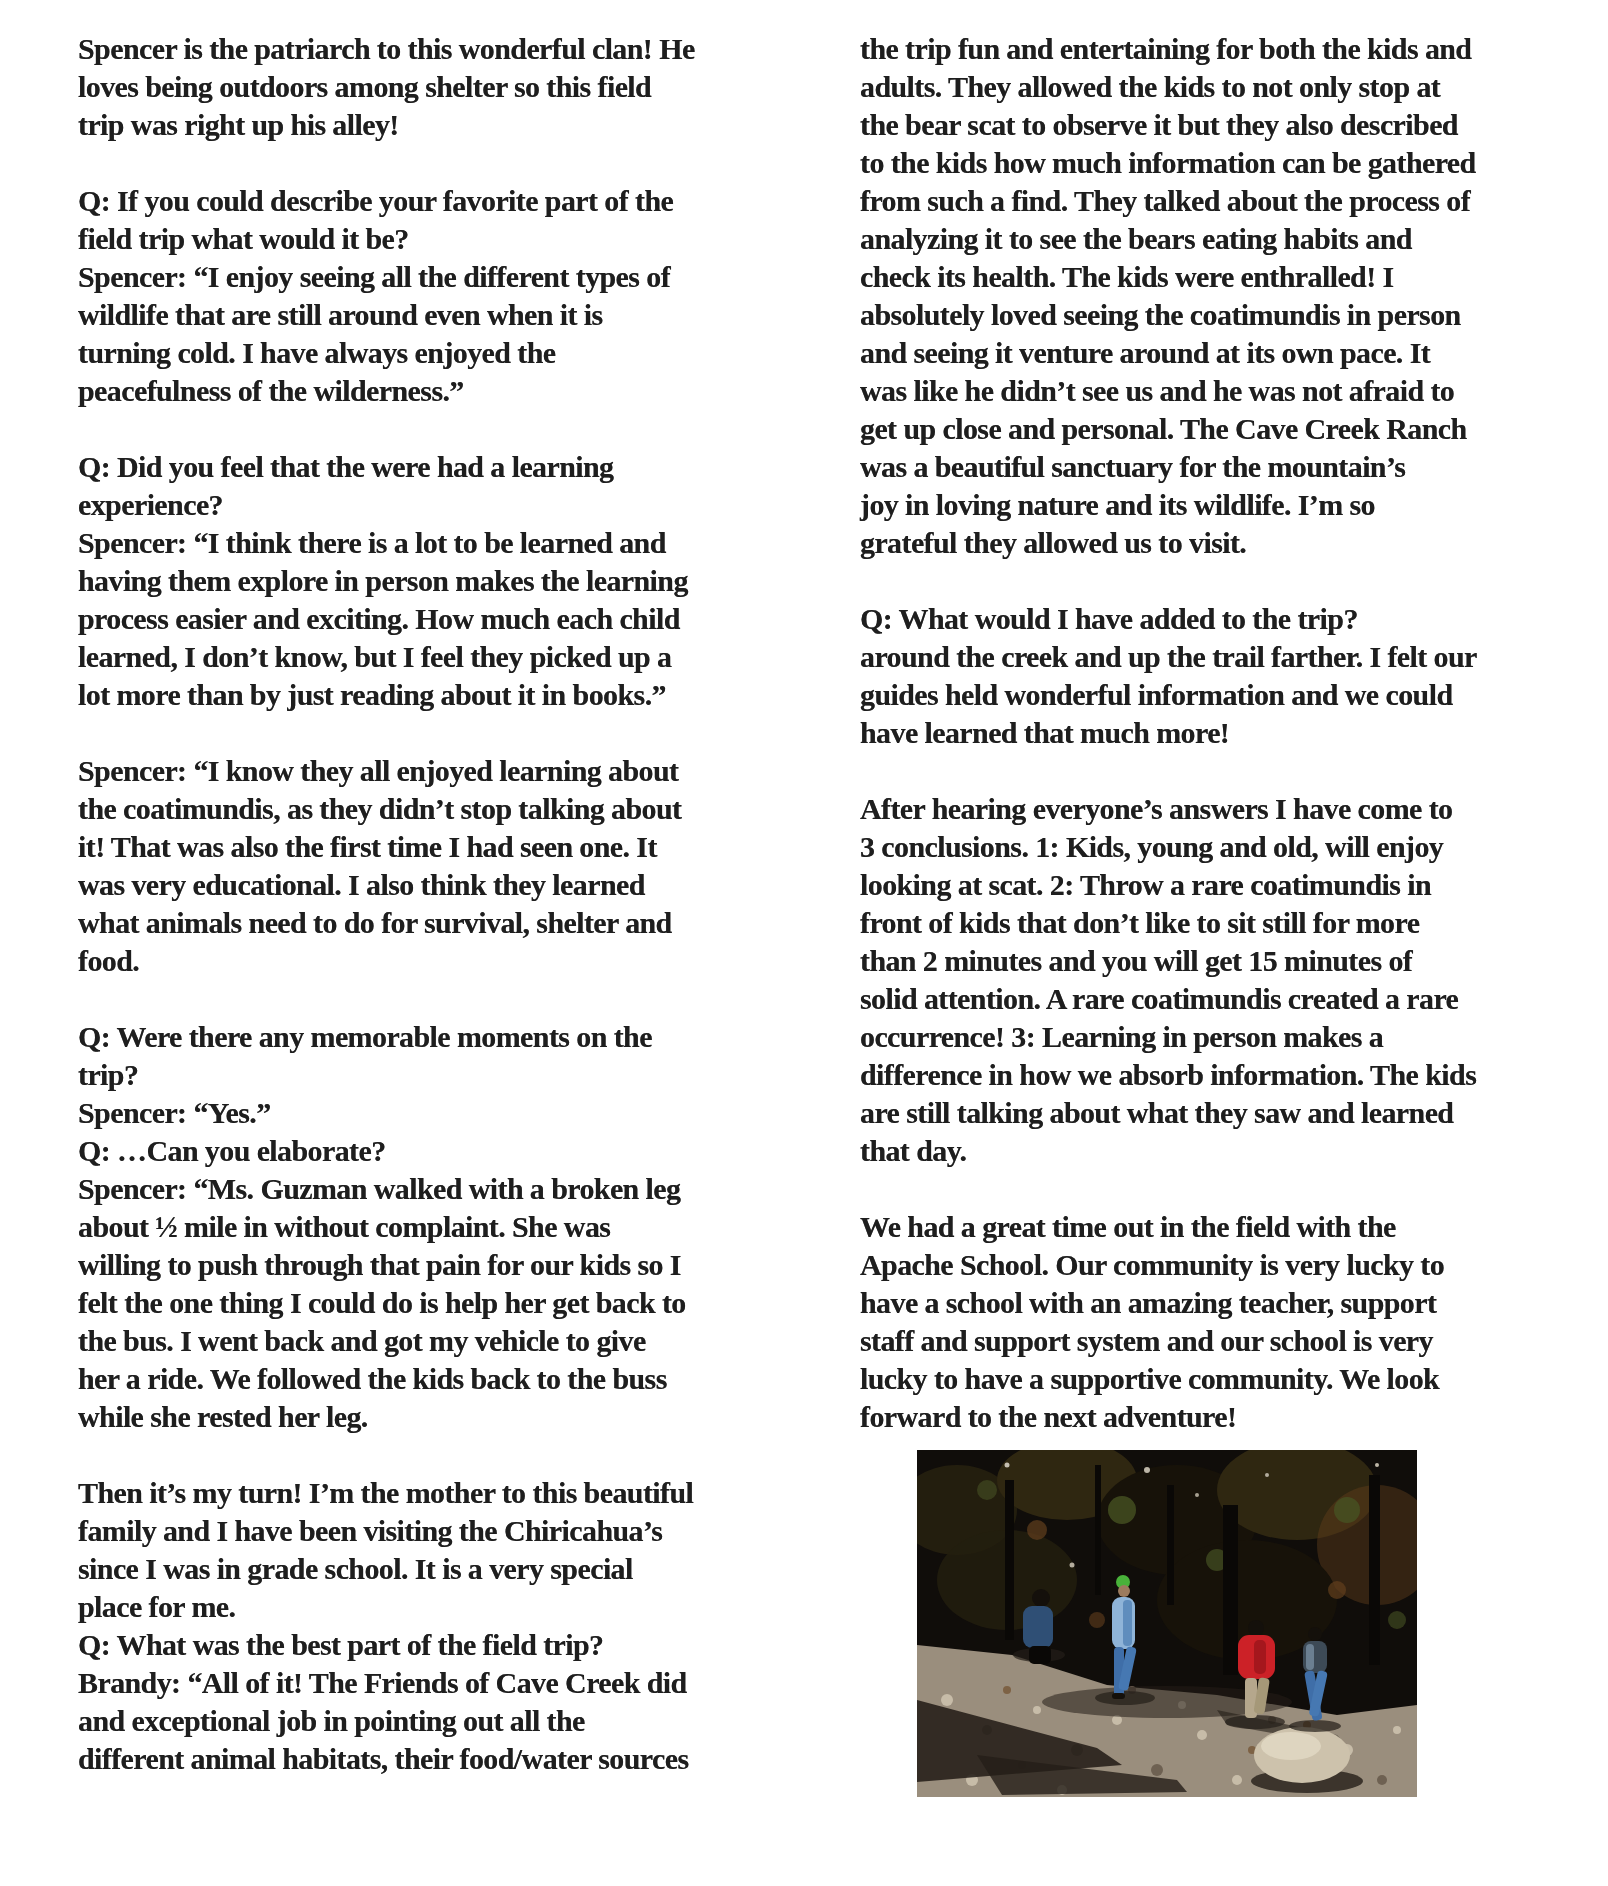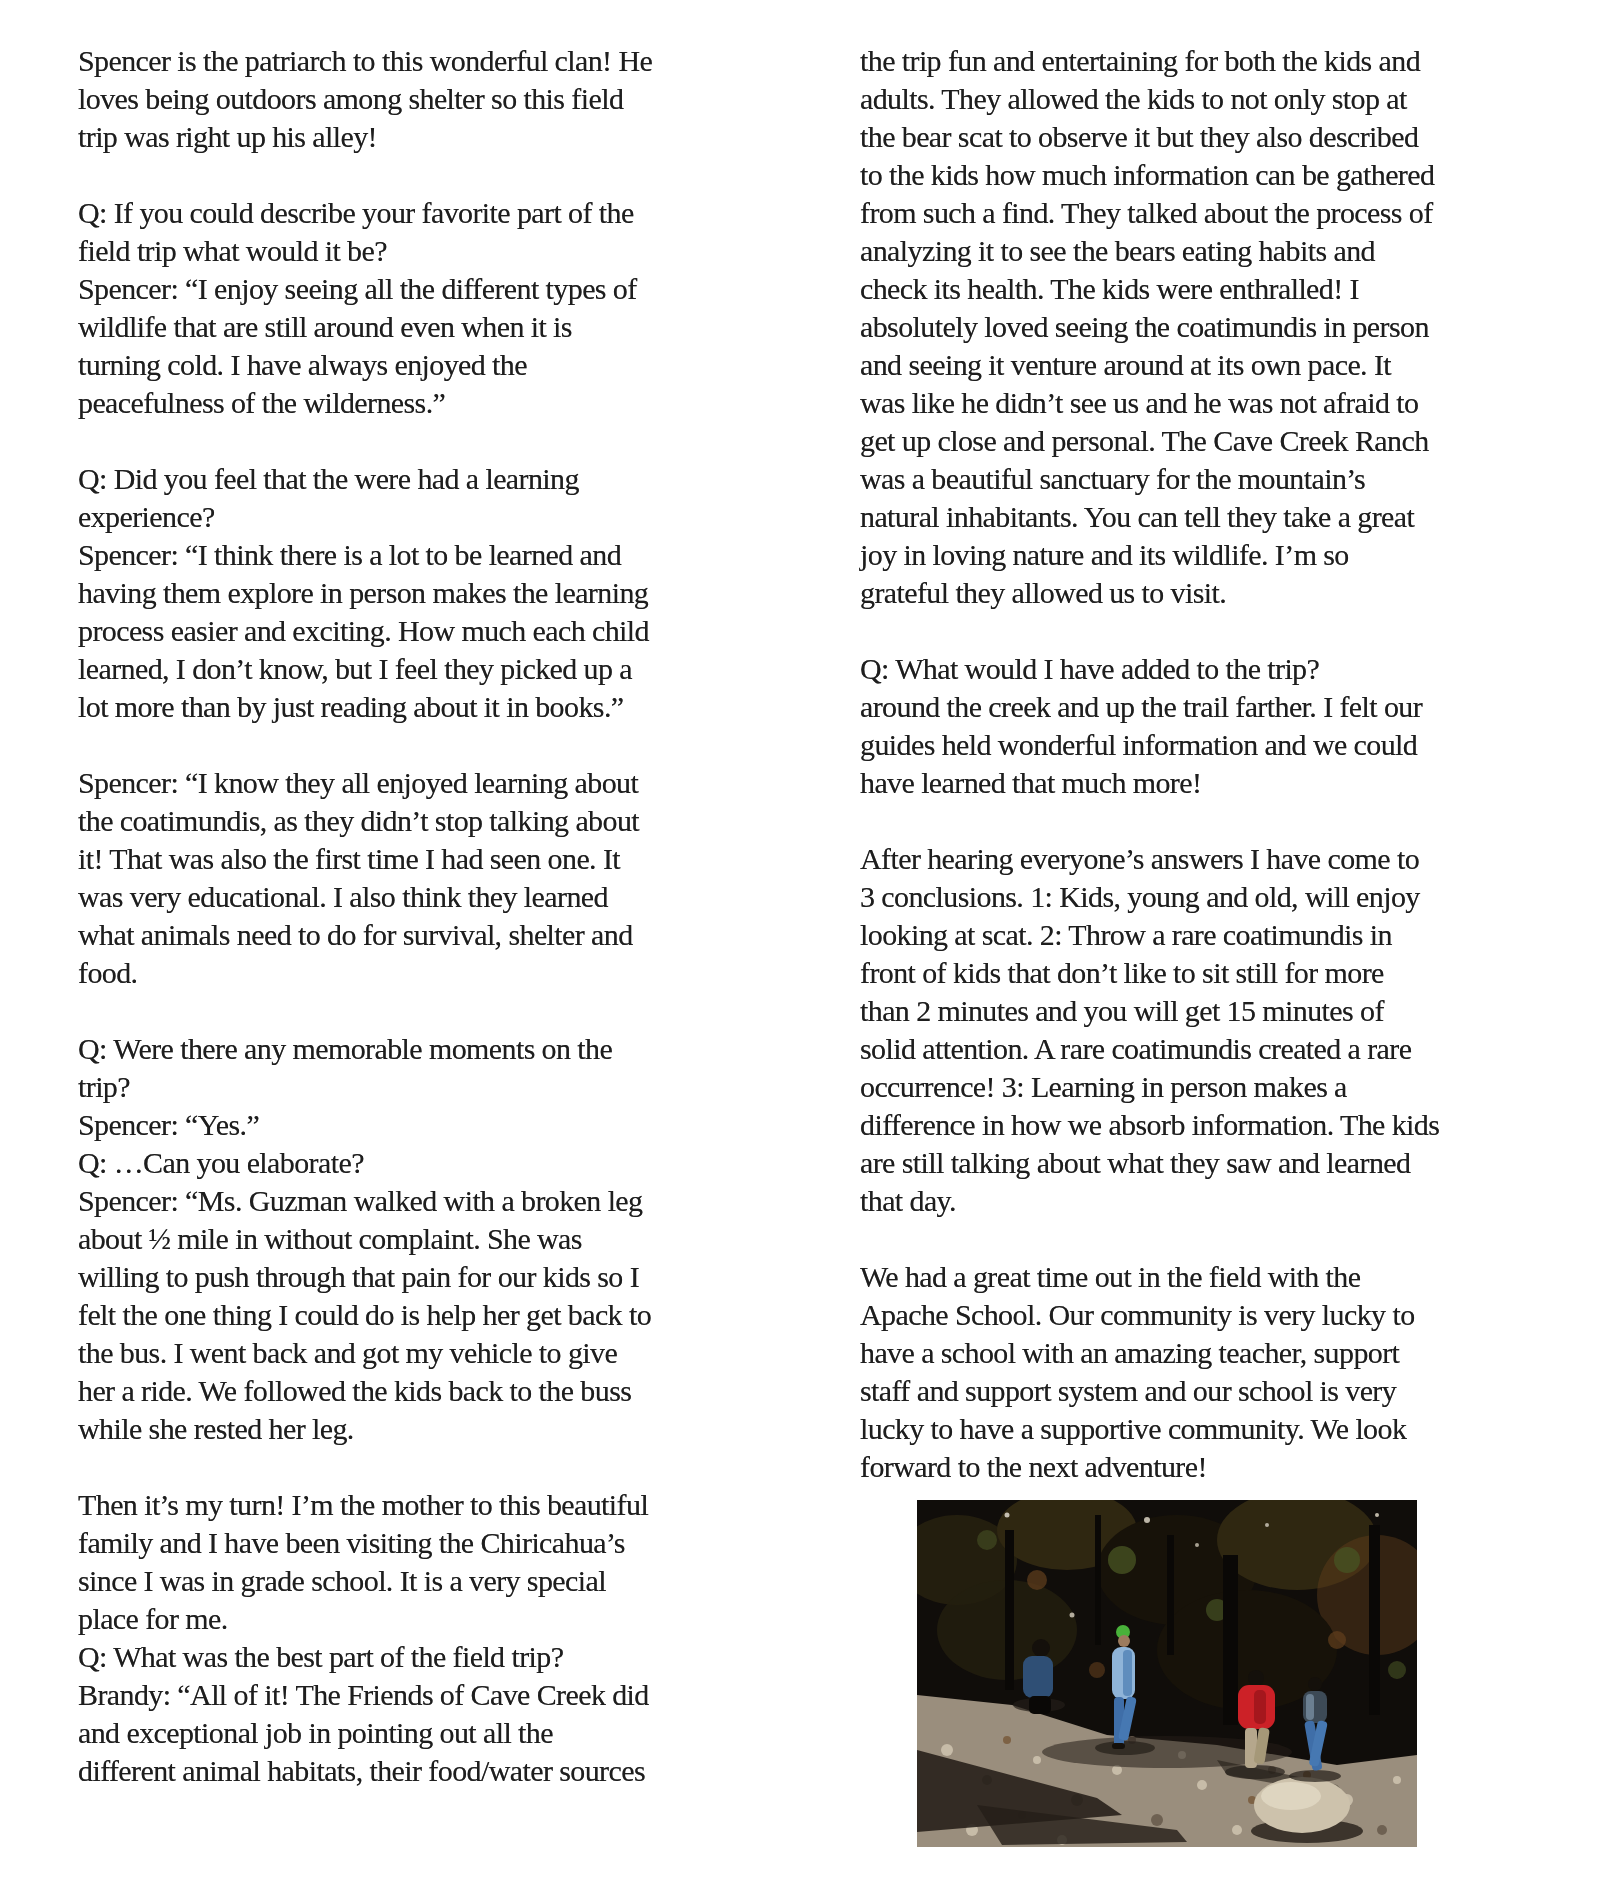--- a/index.html
+++ b/index.html
@@ -8,21 +8,21 @@
     width: 1608px;
     height: 1886px;
     background: #ffffff;
     overflow: hidden;
     font-family: "Liberation Serif", "DejaVu Serif", serif;
     color: #1e1e1e;
   }
   .col { position: absolute; top: 30px; }
   #col-left  { left: 78px;  width: 672px; }
   #col-right { left: 860px; width: 672px; }
-  .block { margin: 12px 0 38px 0; }
+  .block { margin: 0 0 38px 0; font-weight: bold; }
   .block:last-child { margin-bottom: 0; }
   .ln {
     font-size: 30px;
     line-height: 38px;
     letter-spacing: -0.6px;
     white-space: pre;
     text-shadow: 0 0 0.6px rgba(40,40,40,0.65); 
   }
   figure.photo {
     margin: 14px 0 0 57px;
@@ -102,21 +102,20 @@
           <div class="ln">the bear scat to observe it but they also described</div>
           <div class="ln">to the kids how much information can be gathered</div>
           <div class="ln">from such a find. They talked about the process of</div>
           <div class="ln">analyzing it to see the bears eating habits and</div>
           <div class="ln">check its health. The kids were enthralled! I</div>
           <div class="ln">absolutely loved seeing the coatimundis in person</div>
           <div class="ln">and seeing it venture around at its own pace. It</div>
           <div class="ln">was like he didn’t see us and he was not afraid to</div>
           <div class="ln">get up close and personal. The Cave Creek Ranch</div>
           <div class="ln">was a beautiful sanctuary for the mountain’s</div>
-          <div class="ln">natural inhabitants. You can tell they take a great</div>
           <div class="ln">joy in loving nature and its wildlife. I’m so</div>
           <div class="ln">grateful they allowed us to visit.</div>
         </div>
         <div class="block">
           <div class="ln">Q: What would I have added to the trip?</div>
           <div class="ln">around the creek and up the trail farther. I felt our</div>
           <div class="ln">guides held wonderful information and we could</div>
           <div class="ln">have learned that much more!</div>
         </div>
         <div class="block">

